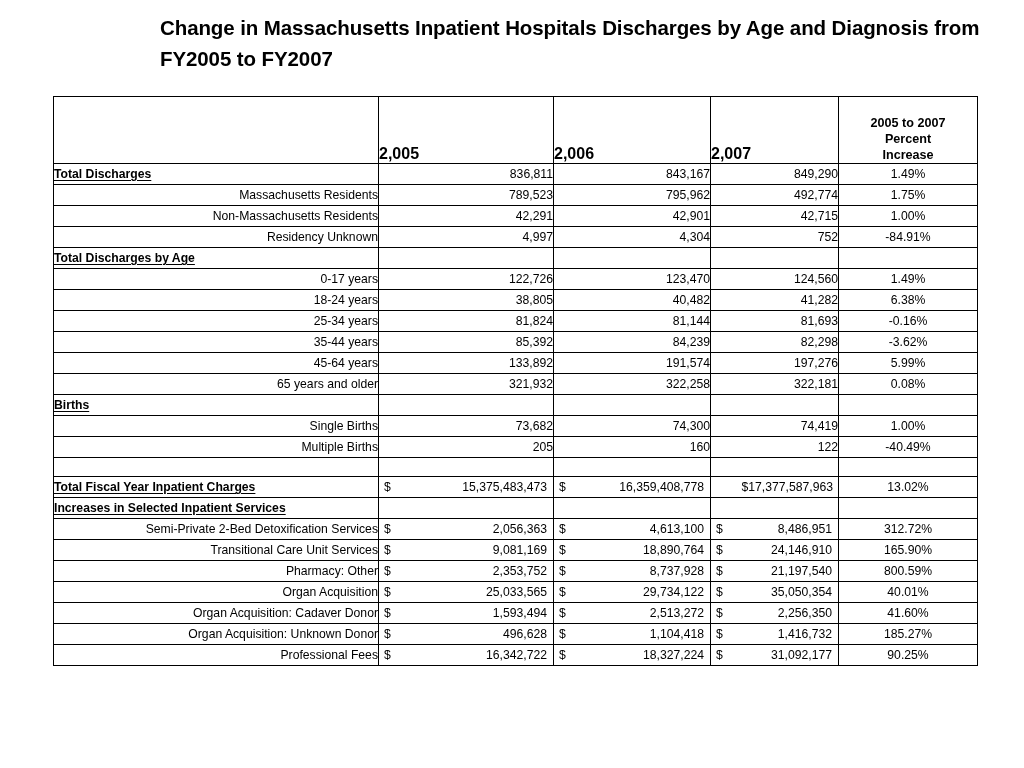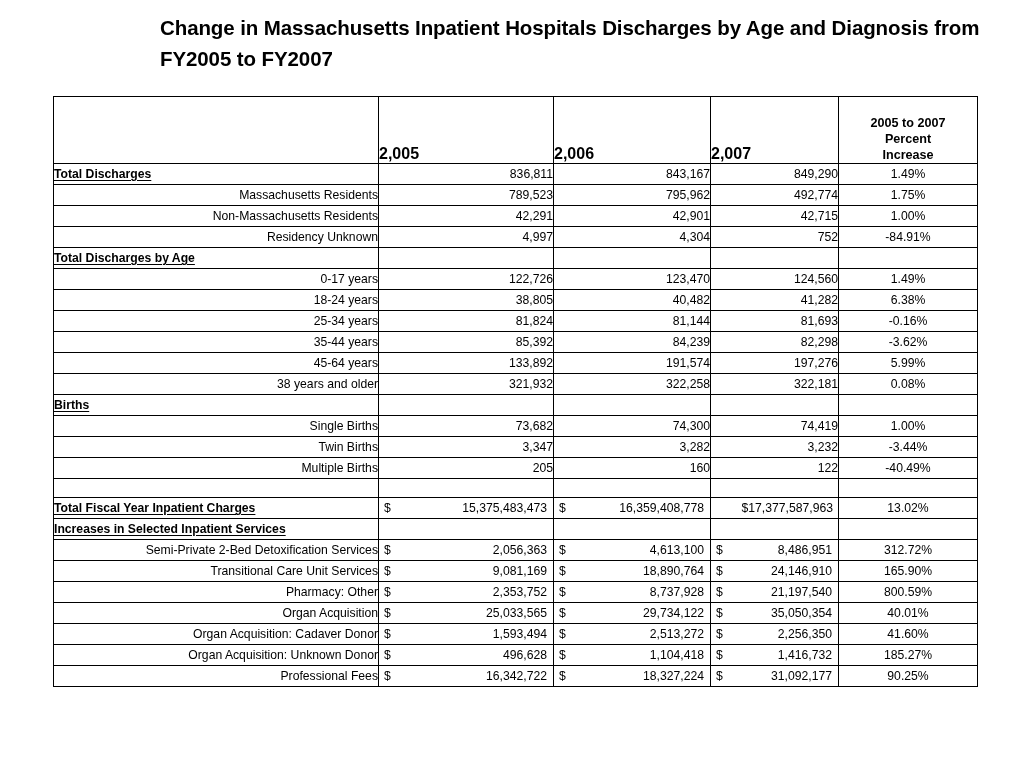--- a/index.html
+++ b/index.html
@@ -204,48 +204,41 @@
           <td class="pct">-3.62%</td>
         </tr>
         <tr>
           <td class="lbl-item">45-64 years</td>
           <td class="num">133,892</td>
           <td class="num">191,574</td>
           <td class="num">197,276</td>
           <td class="pct">5.99%</td>
         </tr>
         <tr>
-          <td class="lbl-item">38 years and older</td>
+          <td class="lbl-item">65 years and older</td>
           <td class="num">321,932</td>
           <td class="num">322,258</td>
           <td class="num">322,181</td>
           <td class="pct">0.08%</td>
         </tr>
         <tr>
           <td class="lbl-section"><span>Births</span></td>
           <td class="num"></td>
           <td class="num"></td>
           <td class="num"></td>
           <td class="pct"></td>
         </tr>
         <tr>
           <td class="lbl-item">Single Births</td>
           <td class="num">73,682</td>
           <td class="num">74,300</td>
           <td class="num">74,419</td>
           <td class="pct">1.00%</td>
         </tr>
         <tr>
-          <td class="lbl-item">Twin Births</td>
-          <td class="num">3,347</td>
-          <td class="num">3,282</td>
-          <td class="num">3,232</td>
-          <td class="pct">-3.44%</td>
-        </tr>
-        <tr>
           <td class="lbl-item">Multiple Births</td>
           <td class="num">205</td>
           <td class="num">160</td>
           <td class="num">122</td>
           <td class="pct">-40.49%</td>
         </tr>
         <tr class="spacer">
           <td class="lbl-item"></td>
           <td class="num"></td>
           <td class="num"></td>

